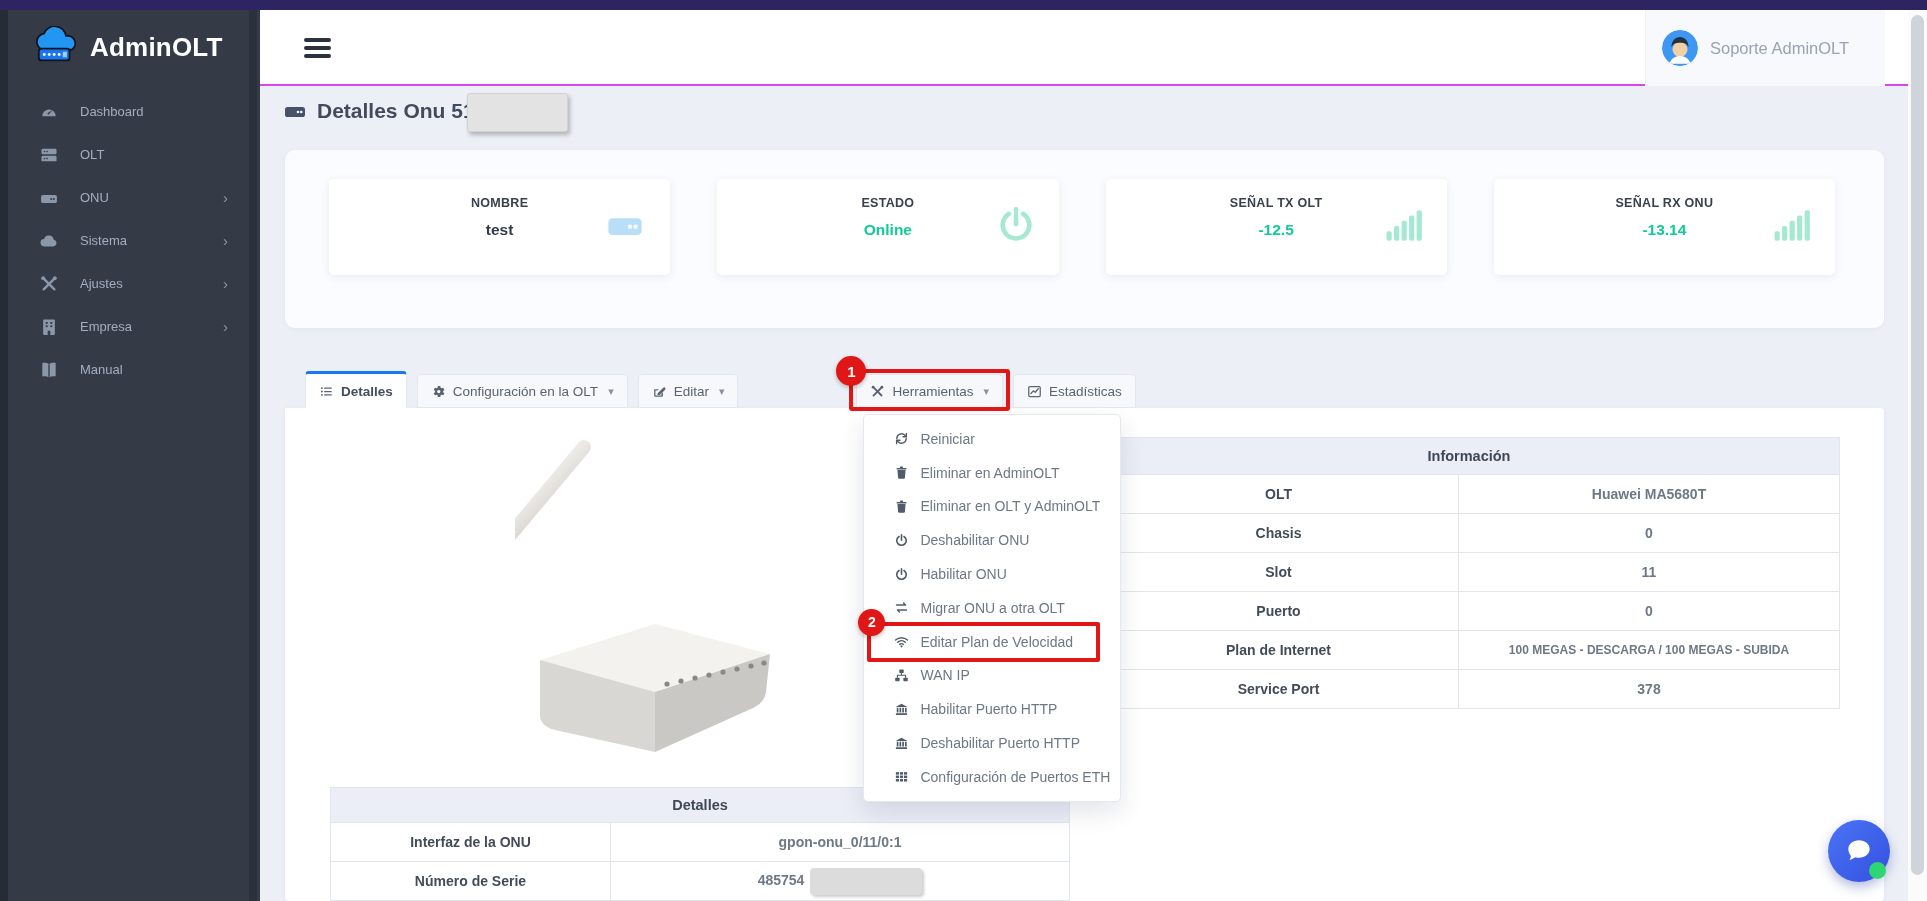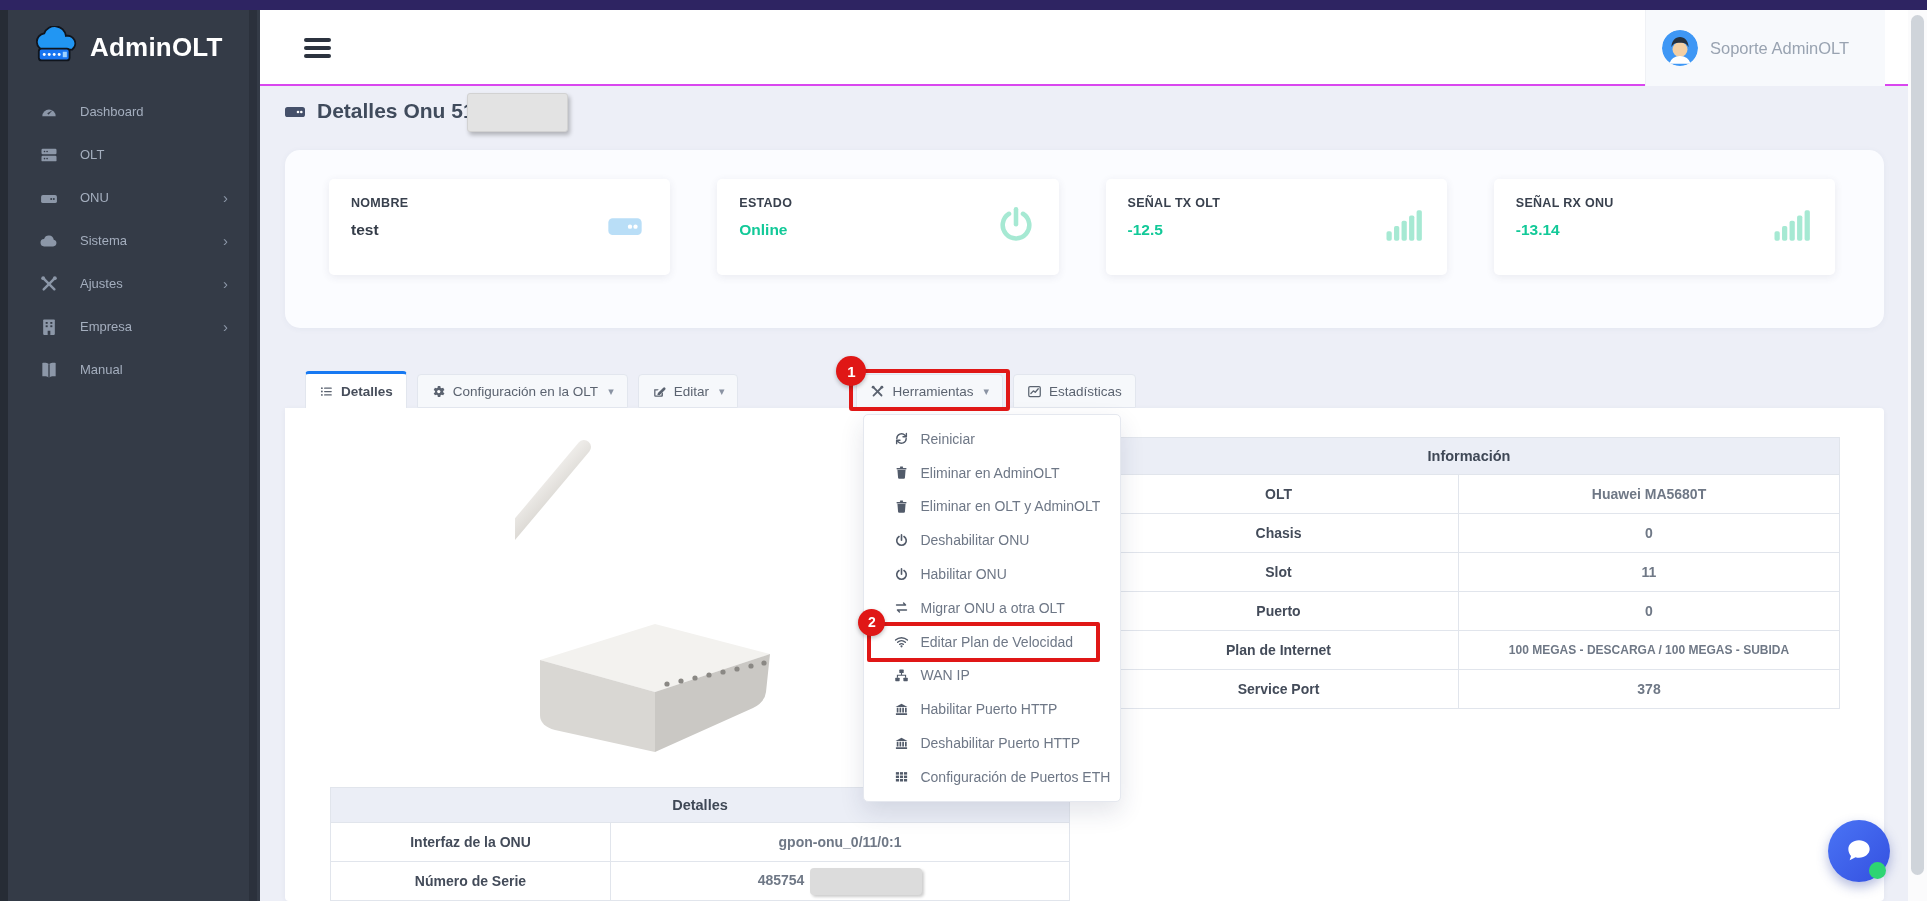--- a/index.html
+++ b/index.html
@@ -30,21 +30,21 @@
 
   
   .scrollbar{position:absolute;left:1908px;top:10px;width:19px;height:891px;background:#fbfbfc;}
   .scroll-thumb{position:absolute;left:3px;top:5px;width:13px;height:860px;background:#cfd4da;border-radius:7px;}
 
   
   .page-title{position:absolute;left:283px;top:99px;display:flex;align-items:center;gap:10px;color:#404b5c;font-size:21px;font-weight:bold;}
   .censor-1{position:absolute;left:467px;top:93px;width:101px;height:39px;background:#e3e3e3;border:1px solid #d2d2d2;border-radius:3px;box-shadow:2px 3px 4px rgba(0,0,0,.25);}
 
   
-  .cards-wrap{position:absolute;left:285px;top:150px;width:1599px;height:178px;background:#fbfcff;border-radius:15px;box-shadow:0 1px 6px rgba(60,70,110,.05);}
+  .cards-wrap{position:absolute;left:285px;top:150px;width:1599px;height:178px;background:#fbfcff;border-radius:10px;box-shadow:0 1px 6px rgba(60,70,110,.05);text-align:center;}
   .cards{position:absolute;left:44px;right:49px;top:29px;bottom:53px;display:grid;grid-template-columns:repeat(4,1fr);gap:47px;}
   .card{position:relative;background:#fff;border-radius:5px;box-shadow:0 2px 8px rgba(50,60,90,.09);padding:17px 22px;}
   .card-label{font-size:12.5px;font-weight:bold;color:#39414e;letter-spacing:.3px;}
   .card-value{font-size:15.5px;font-weight:bold;color:#343c48;margin-top:11px;}
   .card-value.green{color:#12c998;}
   .card-icon{position:absolute;right:22px;top:50%;transform:translateY(-50%);}
   .c-blue{color:#b9def7;} .c-green{color:#a6e9d3;}
 
   
   .content-card{position:absolute;left:285px;top:408px;width:1599px;height:493px;background:#fff;border-radius:0 4px 4px 4px;box-shadow:0 1px 5px rgba(50,60,100,.06);}

